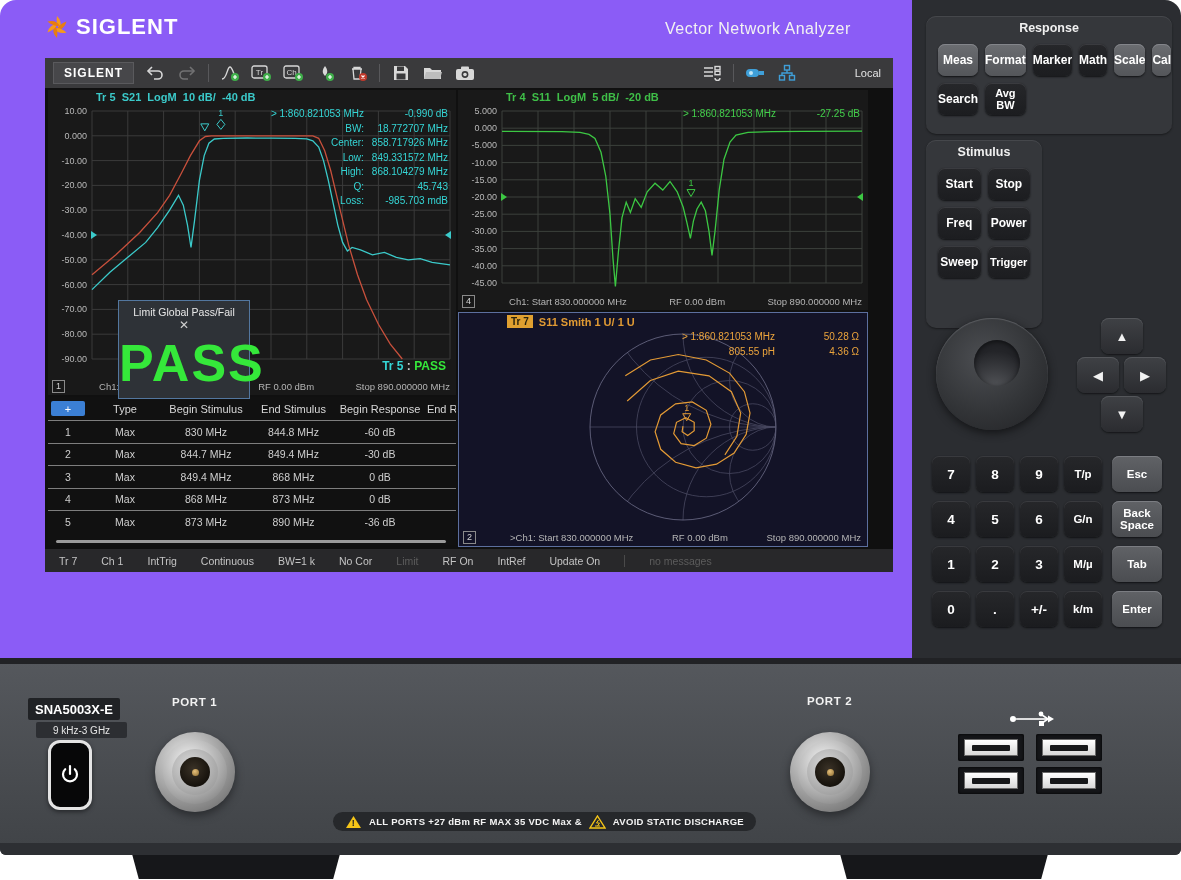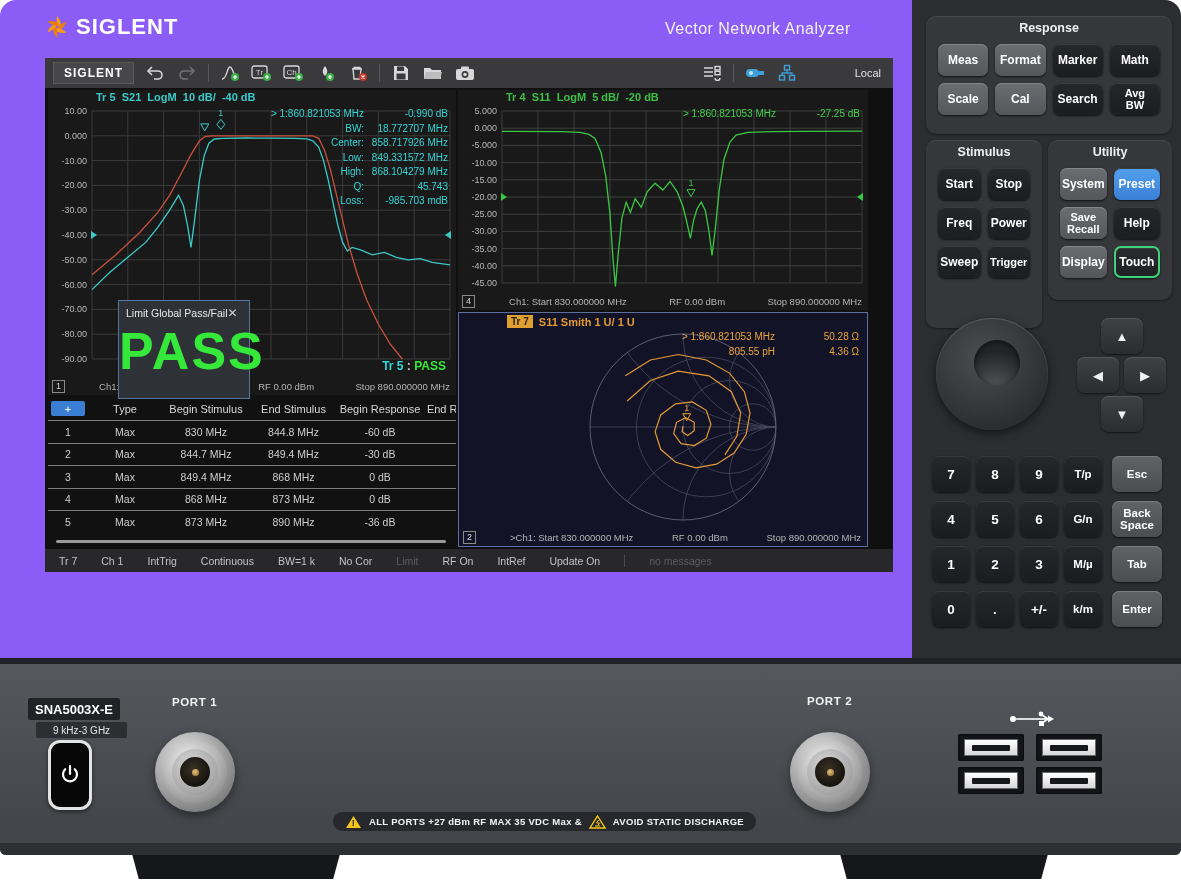--- a/index.html
+++ b/index.html
@@ -34,21 +34,21 @@
   .readouts{position:absolute;top:17px;right:8px;font-size:10px;line-height:14.5px;text-align:right;}
   .readouts.tr5-c{color:#35d6d6;} .readouts.tr4-c{color:#44d04c;} .readouts.smith-c{color:#eca43c;}
   .ro-line{display:flex;justify-content:flex-end;}
   .ro-l{margin-right:8px;} .ro-v{min-width:76px;text-align:right;}
   .trace-status{position:absolute;right:10px;bottom:22px;font-size:12px;font-weight:bold;}
   .trace-status .t{color:#35d6d6;} .trace-status .c{color:#cfcfcf;} .trace-status .p{color:#35e83a;}
   .smith-head{position:absolute;left:48px;top:2px;font-size:11px;font-weight:bold;display:flex;gap:6px;align-items:center;}
   .tr7-badge{background:#e0a030;color:#27210c;padding:0 4px;line-height:13px;font-size:10px;}
   
   .pass-dlg{position:absolute;left:73px;top:242px;width:132px;height:99px;background:#2e3237;border:1px solid #53779f;z-index:5;}
-  .pass-dlg-title{display:flex;align-items:center;color:#e8e8e8;font-size:10.5px;padding:5px 7px 0 7px;}
+  .pass-dlg-title{display:flex;align-items:center;color:#e8e8e8;font-size:10.5px;padding:5px 7px 0 7px;flex-direction:column;}
   .pass-x{color:#d0d0d0;font-size:12px;cursor:default;}
   .pass-big{color:#35e83a;font-size:52px;font-weight:bold;letter-spacing:2px;text-align:center;line-height:62px;font-stretch:condensed;}
   
   .lt-grid{display:grid;grid-template-columns:40px 74px 88px 87px 86px 80px;width:455px;}
   .lt-head{height:23px;display:flex;align-items:center;justify-content:center;color:#d8d8d8;font-size:11px;}
   .lt-cell{height:22.5px;display:flex;align-items:center;justify-content:center;color:#cfcfcf;font-size:10.5px;border-top:1px solid #7e7e7e;}
   .lt-add{background:#3b7fd4;color:#fff;border-radius:2px;width:34px;height:15px;display:flex;align-items:center;justify-content:center;font-size:11px;margin:auto;}
   .lt-scroll{position:absolute;left:8px;bottom:2px;width:390px;height:3px;background:#9a9a9a;border-radius:2px;}
   
   .statusbar{position:absolute;left:0;top:491px;width:848px;height:23px;background:#28282a;display:flex;align-items:center;padding:0 14px;gap:24px;color:#c4c4c4;font-size:10.5px;}
@@ -474,21 +474,21 @@
         <span class="sb-sep"></span>
         <span class="dim">no messages</span>
       </div>
     </div>
   </div>
 
   <div class="rpanel">
 
     <div class="sect" style="left:14px;top:16px;width:246px;height:118px">
       <div class="sect-title">Response</div>
-      <div class="keyrow" style="grid-template-columns:repeat(4,1fr)">
+      <div class="keyrow" style="grid-template-columns:repeat(6,1fr)">
         <div class="hkey mid">Meas</div>
         <div class="hkey mid">Format</div>
         <div class="hkey">Marker</div>
         <div class="hkey">Math</div>
         <div class="hkey mid">Scale</div>
         <div class="hkey mid">Cal</div>
         <div class="hkey">Search</div>
         <div class="hkey" style="font-size:11px">Avg
 BW</div>
       </div>
@@ -499,32 +499,20 @@
       <div class="keyrow" style="grid-template-columns:repeat(2,1fr)">
         <div class="hkey">Start</div>
         <div class="hkey">Stop</div>
         <div class="hkey">Freq</div>
         <div class="hkey">Power</div>
         <div class="hkey">Sweep</div>
         <div class="hkey" style="font-size:11px">Trigger</div>
       </div>
     </div>
 
-    <div class="sect" style="left:136px;top:140px;width:124px;height:160px">
-      <div class="sect-title">Utility</div>
-      <div class="keyrow" style="grid-template-columns:repeat(2,1fr)">
-        <div class="hkey mid">System</div>
-        <div class="hkey blue">Preset</div>
-        <div class="hkey mid" style="font-size:11px">Save
-Recall</div>
-        <div class="hkey">Help</div>
-        <div class="hkey mid">Display</div>
-        <div class="hkey touch">Touch</div>
-      </div>
-    </div>
 
     <div class="knob">
         <div class="knob-dimple"></div>
       </div>
     <div class="akey" style="left:189px;top:318px">
         <span>▲</span>
       </div>
     <div class="akey" style="left:165px;top:357px">
         <span>◀</span>
       </div>

